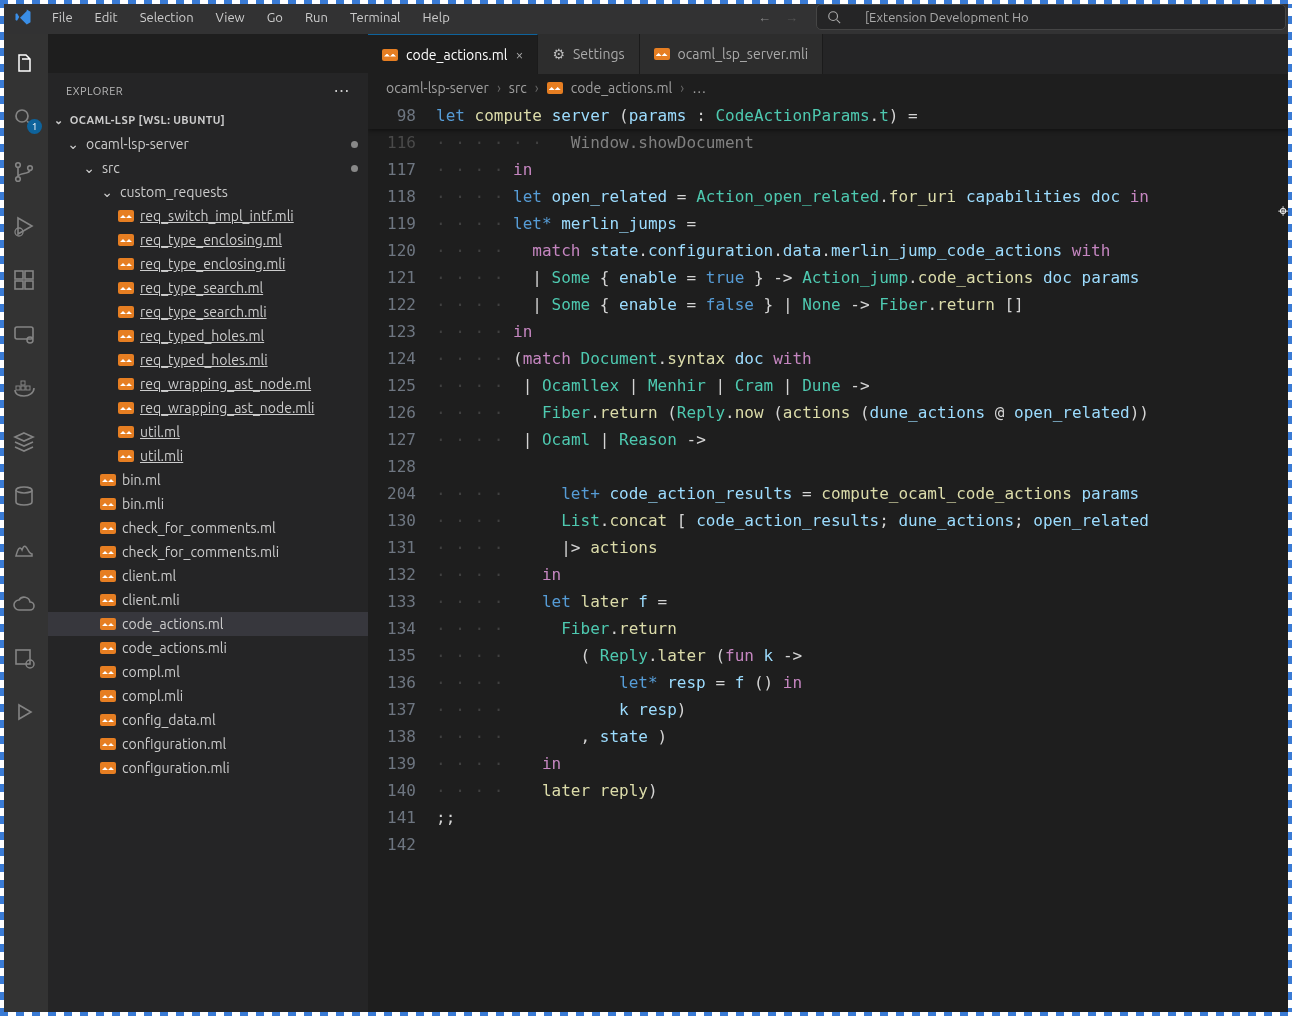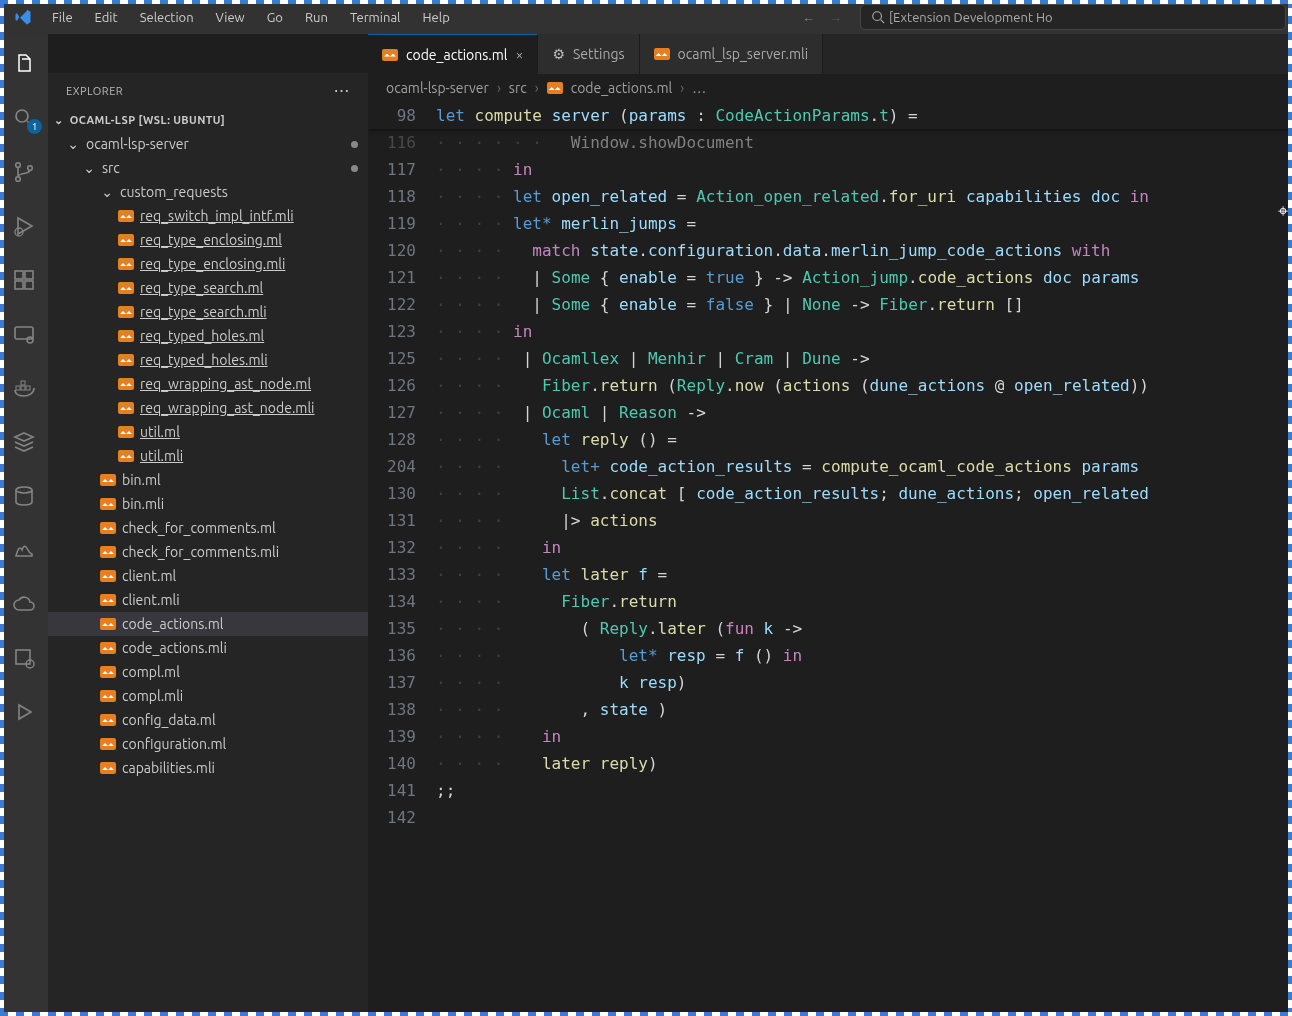--- a/index.html
+++ b/index.html
@@ -25,21 +25,21 @@
 
   
   .menubar {
     height:34px; display:flex; align-items:center; background:#323233;
     padding:0 6px; gap:2px; font-size:13px; position:relative;
   }
   .vscode-logo { width:18px; height:18px; margin:0 8px; }
   .menu-item { padding:4px 10px; color:#ccc; border-radius:4px; }
   .nav-arrows{ margin-left:auto; display:flex; gap:14px; color:#888; padding-right:16px;}
   .host-box{ background:#252526; border:1px solid #454545; border-radius:5px;
-    height:26px; display:flex; align-items:center; width:426px; color:#aaa; padding:0 10px; gap:4px;}
+    height:26px; display:flex; align-items:center; width:470px; color:#aaa; padding:0 10px; gap:24px;}
 
   .shell{ display:flex; height:calc(100% - 34px); }
 
   
   .activity{ width:48px; background:#333333; display:flex; flex-direction:column; align-items:center;
     padding-top:8px; gap:10px;}
   .act-btn{ width:48px; height:44px; display:flex; align-items:center; justify-content:center;
     color:#848484; position:relative;}
   .act-btn.active{ color:#fff; }
   .act-btn.active::before{ content:""; position:absolute; left:0; top:2px; bottom:2px; width:2px; background:#fff;}
@@ -376,21 +376,21 @@
           <div class="node indent-3">
             <span class="file-icon">
               <span class="ocaml-glyph"></span>
             </span>
             <span>configuration.ml</span>
           </div>
           <div class="node indent-3">
             <span class="file-icon">
               <span class="ocaml-glyph"></span>
             </span>
-            <span>capabilities.mli</span>
+            <span>configuration.mli</span>
           </div>
         </div>
     </div>
   </div>
 
   <div class="editor">
     <div class="tabs">
       <div class="tab active">
         <span class="file-icon">
             <span class="ocaml-glyph"></span>
@@ -454,34 +454,37 @@
           </div>
           <div class="line">
             <span class="gutter">122</span>
             <span class="txt"><span class="guide">· · </span><span class="guide">· · </span>  <span class="k-op">|</span> <span class="k-ty">Some</span> <span class="k-p">{</span> <span class="k-field">enable</span> <span class="k-op">=</span> <span class="k-bool">false</span> <span class="k-p">}</span> <span class="k-op">|</span> <span class="k-ty">None</span> <span class="k-op">-&gt;</span> <span class="k-ty">Fiber</span>.<span class="k-fn">return</span> <span class="k-p">[]</span></span>
           </div>
           <div class="line">
             <span class="gutter">123</span>
             <span class="txt"><span class="guide">· · </span><span class="guide">· · </span><span class="k-kw">in</span></span>
           </div>
           <div class="line">
+            <span class="gutter">124</span>
+            <span class="txt"><span class="guide">· · </span><span class="guide">· · </span><span class="k-p">(</span><span class="k-kw">match</span> <span class="k-ty">Document</span>.<span class="k-fn">syntax</span> <span class="k-id">doc</span> <span class="k-kw">with</span></span>
+          </div>
+          <div class="line">
             <span class="gutter">125</span>
             <span class="txt"><span class="guide">· · </span><span class="guide">· · </span> <span class="k-op">|</span> <span class="k-ty">Ocamllex</span> <span class="k-op">|</span> <span class="k-ty">Menhir</span> <span class="k-op">|</span> <span class="k-ty">Cram</span> <span class="k-op">|</span> <span class="k-ty">Dune</span> <span class="k-op">-&gt;</span></span>
           </div>
           <div class="line">
             <span class="gutter">126</span>
             <span class="txt"><span class="guide">· · </span><span class="guide">· · </span>   <span class="k-ty">Fiber</span>.<span class="k-fn">return</span> <span class="k-p">(</span><span class="k-ty">Reply</span>.<span class="k-fn">now</span> <span class="k-p">(</span><span class="k-fn">actions</span> <span class="k-p">(</span><span class="k-id">dune_actions</span> <span class="k-op">@</span> <span class="k-id">open_related</span><span class="k-p">))</span></span>
           </div>
           <div class="line">
             <span class="gutter">127</span>
             <span class="txt"><span class="guide">· · </span><span class="guide">· · </span> <span class="k-op">|</span> <span class="k-ty">Ocaml</span> <span class="k-op">|</span> <span class="k-ty">Reason</span> <span class="k-op">-&gt;</span></span>
           </div>
           <div class="line">
             <span class="gutter">128</span>
-            <span class="txt"><span class="guide">· · </span><span class="guide">· · </span>   <span class="k-let">let</span> <span class="k-fn">reply</span> <span class="k-p">()</span> <span class="k-op">=</span></span>
           </div>
           <div class="line">
             <span class="gutter">204</span>
             <span class="txt"><span class="guide">· · </span><span class="guide">· · </span>     <span class="k-let">let+</span> <span class="k-id">code_action_results</span> <span class="k-op">=</span> <span class="k-fn">compute_ocaml_code_actions</span> <span class="k-id">params</span></span>
           </div>
           <div class="line">
             <span class="gutter">130</span>
             <span class="txt"><span class="guide">· · </span><span class="guide">· · </span>     <span class="k-ty">List</span>.<span class="k-fn">concat</span> <span class="k-p">[</span> <span class="k-id">code_action_results</span><span class="k-p">;</span> <span class="k-id">dune_actions</span><span class="k-p">;</span> <span class="k-id">open_related</span></span>
           </div>
           <div class="line">

